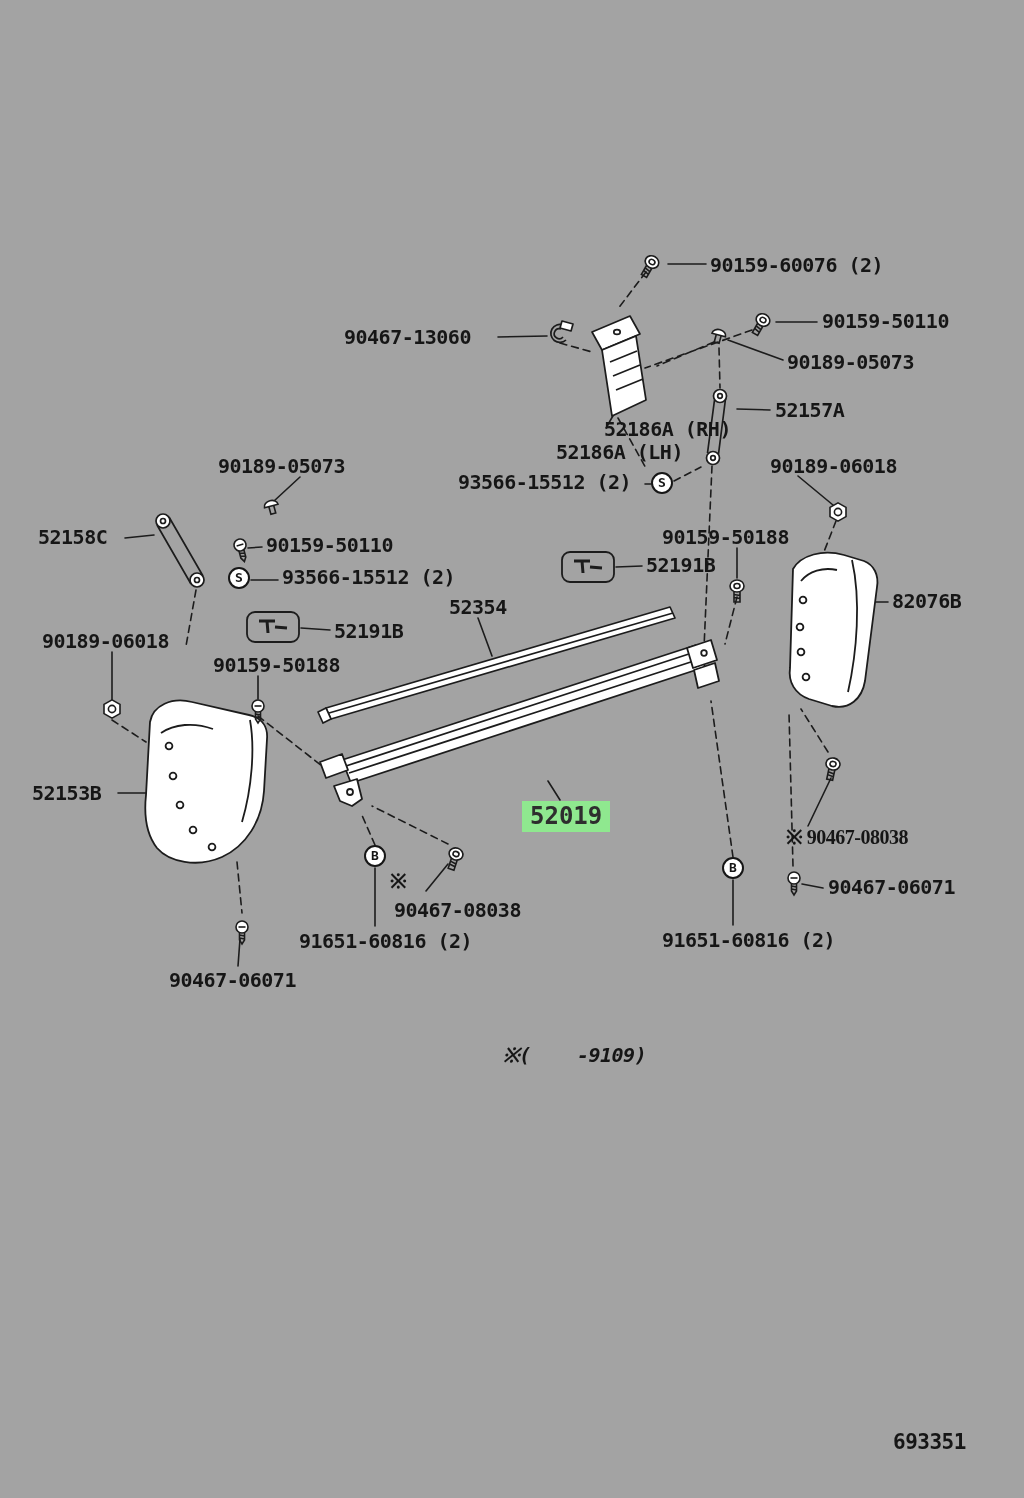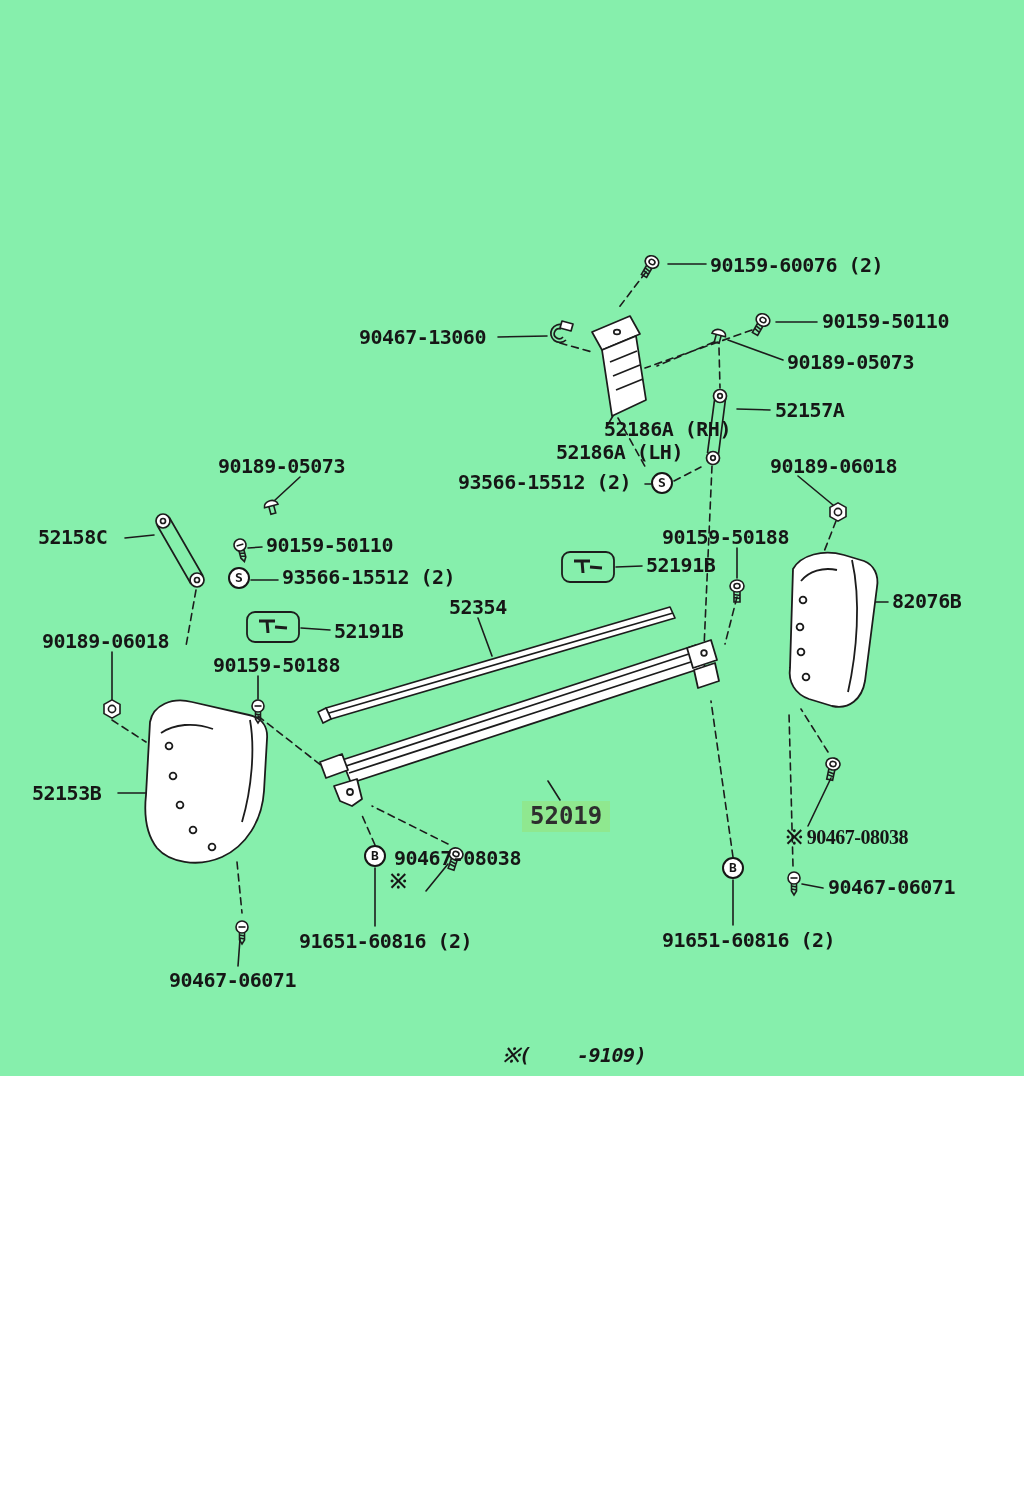--- a/index.html
+++ b/index.html
@@ -1,18 +1,18 @@
 <!DOCTYPE html>
 <html><head>
 <meta charset="utf-8">
 <style>
   * { margin:0; padding:0; box-sizing:border-box; }
   html,body { background:#ffffff; }
   .stage {
-    position:relative; width:1024px; height:1076px; background:#86efac;
+    position:relative; width:1024px; height:1498px; background:#a3a3a3;
     overflow:hidden; font-family:"DejaVu Sans Mono", monospace;
   }
   svg.art { position:absolute; left:0; top:0; }
   .label {
     position:absolute; font-weight:bold; font-size:20px; line-height:23px;
     letter-spacing:-0.5px; color:#161616; white-space:pre;
   }
   .connector {
     position:absolute; width:22px; height:22px; border:2px solid #161616;
     border-radius:50%; font-size:13px; font-weight:bold; text-align:center;
@@ -162,21 +162,21 @@
       <use href="#sym-bolt" transform="translate(833,764) rotate(12)"></use>
       <use href="#sym-screw" transform="translate(794,878)"></use>
       <use href="#sym-bolt" transform="translate(456,854) rotate(18)"></use>
       <use href="#sym-screw" transform="translate(242,927)"></use>
     </g>
   </svg>
 
   <div id="labels-layer">
       <div class="label" style="left: 710px; top: 254px;">90159-60076 (2)</div>
       <div class="label" style="left: 822px; top: 310px;">90159-50110</div>
-      <div class="label" style="left: 359px; top: 326px;">90467-13060</div>
+      <div class="label" style="left: 344px; top: 326px;">90467-13060</div>
       <div class="label" style="left: 787px; top: 351px;">90189-05073</div>
       <div class="label" style="left: 775px; top: 399px;">52157A</div>
       <div class="label" style="left: 556px; top: 418px; margin-left: 48px;">52186A (RH)</div>
       <div class="label" style="left: 556px; top: 441px;">52186A (LH)</div>
       <div class="label" style="left: 458px; top: 471px;">93566-15512 (2)</div>
       <div class="label" style="left: 770px; top: 455px;">90189-06018</div>
       <div class="label" style="left: 218px; top: 455px;">90189-05073</div>
       <div class="label" style="left: 38px; top: 526px;">52158C</div>
       <div class="label" style="left: 266px; top: 534px;">90159-50110</div>
       <div class="label" style="left: 282px; top: 566px;">93566-15512 (2)</div>
@@ -184,21 +184,21 @@
       <div class="label" style="left: 646px; top: 554px;">52191B</div>
       <div class="label" style="left: 892px; top: 590px;">82076B</div>
       <div class="label" style="left: 449px; top: 596px;">52354</div>
       <div class="label" style="left: 42px; top: 630px;">90189-06018</div>
       <div class="label" style="left: 334px; top: 620px;">52191B</div>
       <div class="label" style="left: 213px; top: 654px;">90159-50188</div>
       <div class="label" style="left: 32px; top: 782px;">52153B</div>
       <div class="label" style="left: 786px; top: 826px; font-family: Liberation Serif, serif;">※ 90467-08038</div>
       <div class="label" style="left: 828px; top: 876px;">90467-06071</div>
       <div class="label" style="left: 390px; top: 870px;">※</div>
-      <div class="label" style="left: 394px; top: 847px;">90467-08038</div>
+      <div class="label" style="left: 394px; top: 899px;">90467-08038</div>
       <div class="label" style="left: 299px; top: 930px;">91651-60816 (2)</div>
       <div class="label" style="left: 662px; top: 929px;">91651-60816 (2)</div>
       <div class="label" style="left: 169px; top: 969px;">90467-06071</div>
       <div class="connector" style="left: 651px; top: 472px;">S</div>
       <div class="connector" style="left: 228px; top: 567px;">S</div>
       <div class="connector" style="left: 364px; top: 845px;">B</div>
       <div class="connector" style="left: 722px; top: 857px;">B</div>
     </div>
 
   <div class="highlight-label" style="left: 522px; top: 801px; background: rgb(143, 232, 143);">52019</div>

